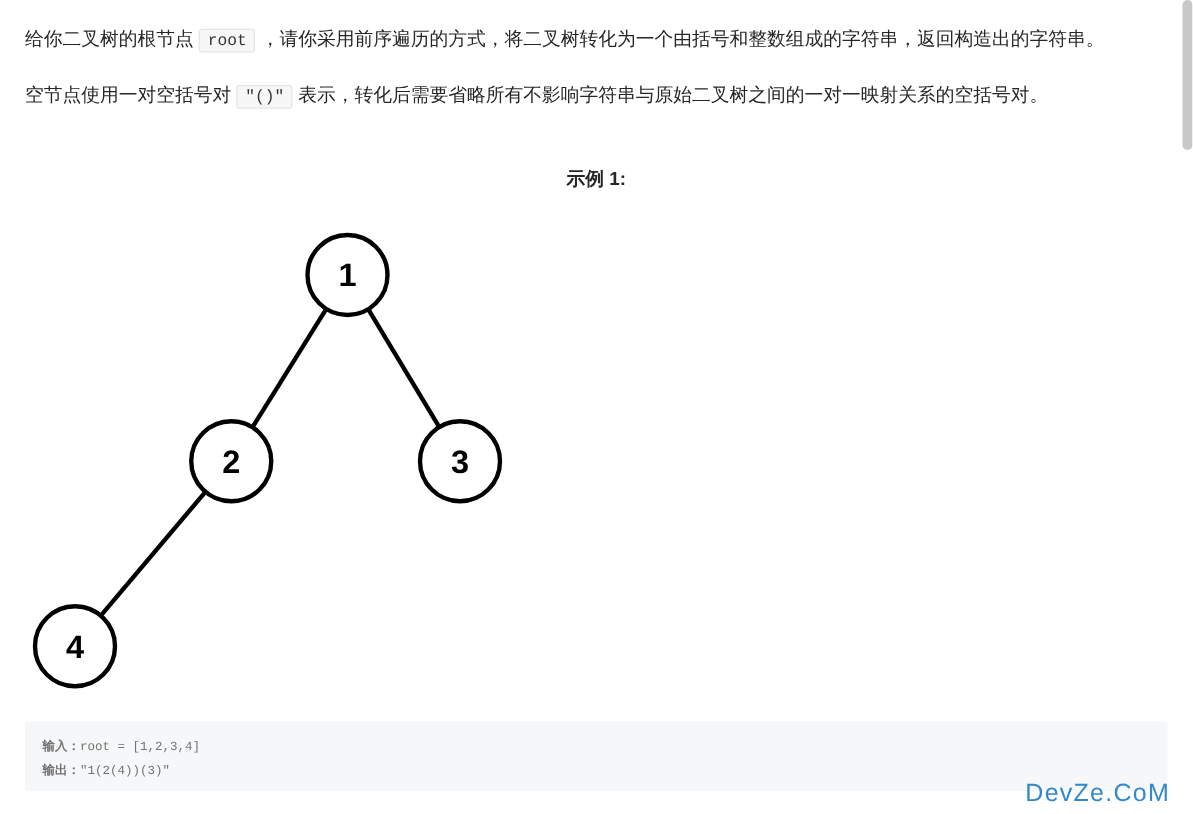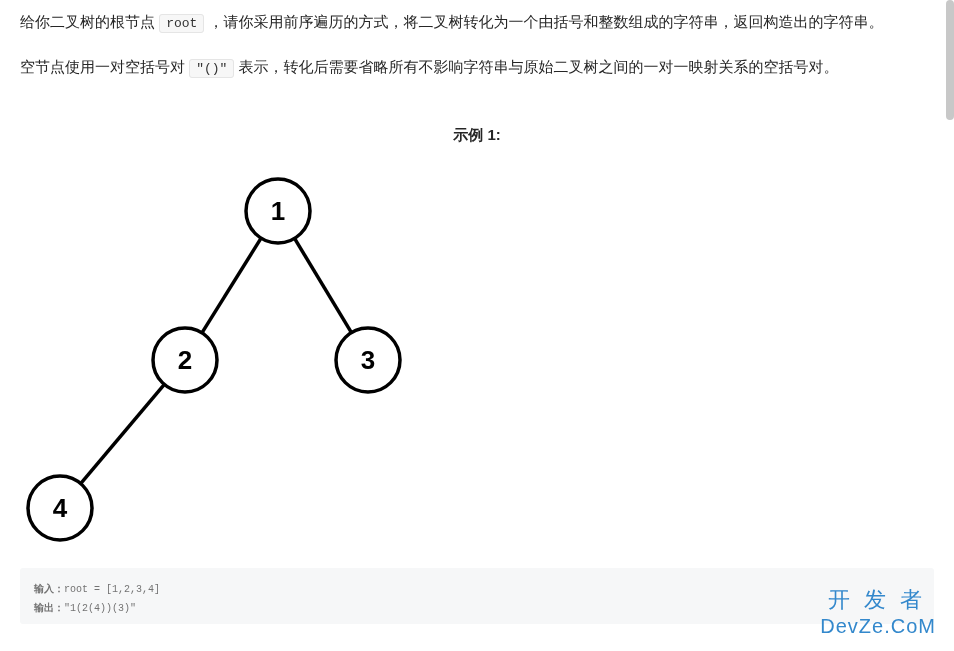--- a/index.html
+++ b/index.html
@@ -12,20 +12,21 @@
       font-size: 15px;
       line-height: 1.8;
       color: #333;
       background: #fff;
       padding: 8px 20px 20px 20px;
       width: 954px;
       position: relative;
     }
     .content {
       max-width: 920px;
+      margin-top: 10px;
     }
     p {
       margin-bottom: 18px;
       color: #262626;
     }
     .code-inline {
       background: #f7f7f7;
       border: 1px solid #e5e5e5;
       border-radius: 3px;
       padding: 1px 6px;
@@ -126,15 +127,14 @@
       <span class="label">输入：</span><span>root = [1,2,3,4]</span>
     </div>
     <div>
       <span class="label">输出：</span><span>"1(2(4))(3)"</span>
     </div>
   </div>
 
 </div>
 
 <div class="watermark">
-  <div class="wm-cn">开发者</div>
   <div class="wm-en">DevZe.CoM</div>
 </div>
 
 </body></html>

